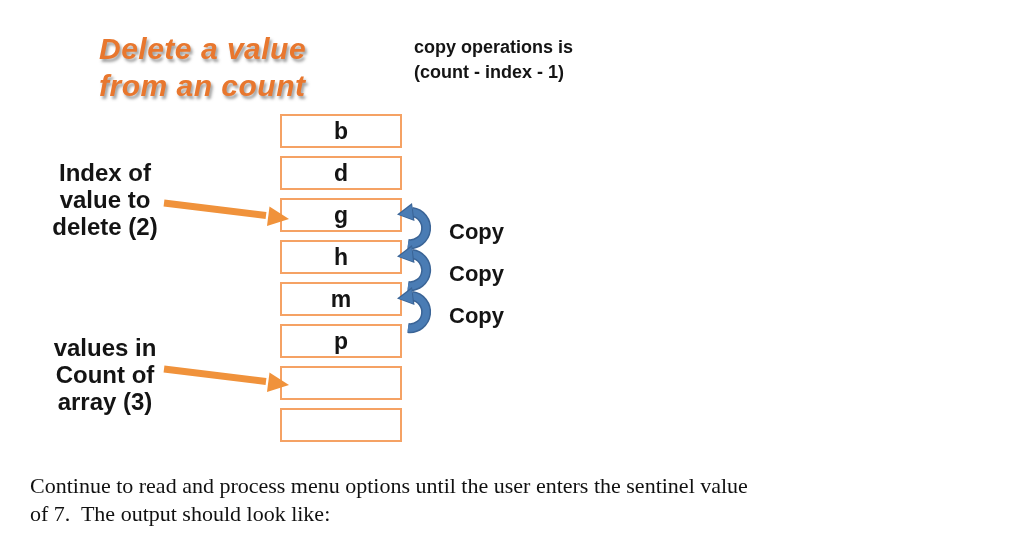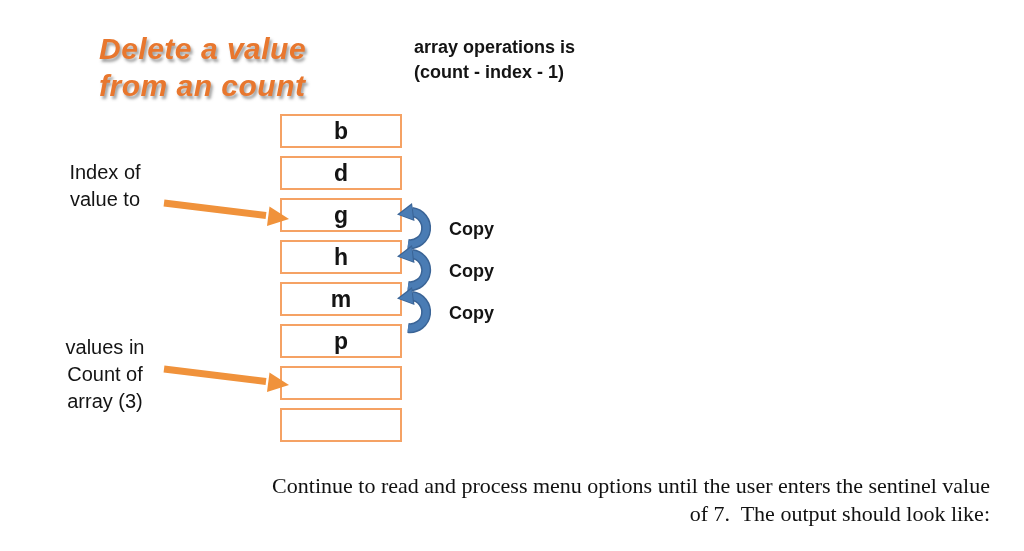--- a/index.html
+++ b/index.html
@@ -30,67 +30,68 @@
   .cell{
     box-sizing:border-box;
     width:122px;height:34px;margin-bottom:8px;
     border:2px solid #f5a264;background:#ffffff;
     display:flex;align-items:center;justify-content:center;
     font-size:23px;font-weight:bold;color:#141414;
   }
   
   .side-label{
     position:absolute;width:140px;text-align:center;
-    font-size:20px;font-weight:normal;line-height:27px;color:#141414;
+    font-size:24px;font-weight:bold;line-height:27px;color:#141414;
   }
   .label-index{left:35px;top:159px;}
   .label-count{left:35px;top:334px;}
   
   .copy-label{
     position:absolute;left:449px;width:60px;height:20px;
-    font-size:18px;font-weight:bold;color:#141414;
+    font-size:22px;font-weight:bold;color:#141414;
   }
   
   .paragraph{
     position:absolute;left:30px;top:472px;width:960px;
     font-family:"Liberation Serif",serif;
-    font-size:22px;line-height:28px;color:#111111;text-align:right;
+    font-size:22px;line-height:28px;color:#111111;
   }
   .paragraph div{white-space:pre;}
   .overlay{position:absolute;left:0;top:0;pointer-events:none;}
 </style>
 </head>
 <body>
 
 <div class="slide">
 
   <div class="title">
     <div>Delete a value</div>
     <div>from an count</div>
   </div>
 
   <div class="loops-note">
-    <div>array operations is</div>
+    <div>copy operations is</div>
     <div>(count - index - 1)</div>
   </div>
 
   <div class="array-col">
     <div class="cell">b</div>
     <div class="cell">d</div>
     <div class="cell">g</div>
     <div class="cell">h</div>
     <div class="cell">m</div>
     <div class="cell">p</div>
     <div class="cell"></div>
     <div class="cell"></div>
   </div>
 
   <div class="side-label label-index">
     <div>Index of</div>
     <div>value to</div>
+    <div>delete (2)</div>
   </div>
 
   <div class="side-label label-count">
     <div>values in</div>
     <div>Count of</div>
     <div>array (3)</div>
   </div>
 
   <div class="copy-label" style="top:219px;">Copy</div>
   <div class="copy-label" style="top:261px;">Copy</div>

